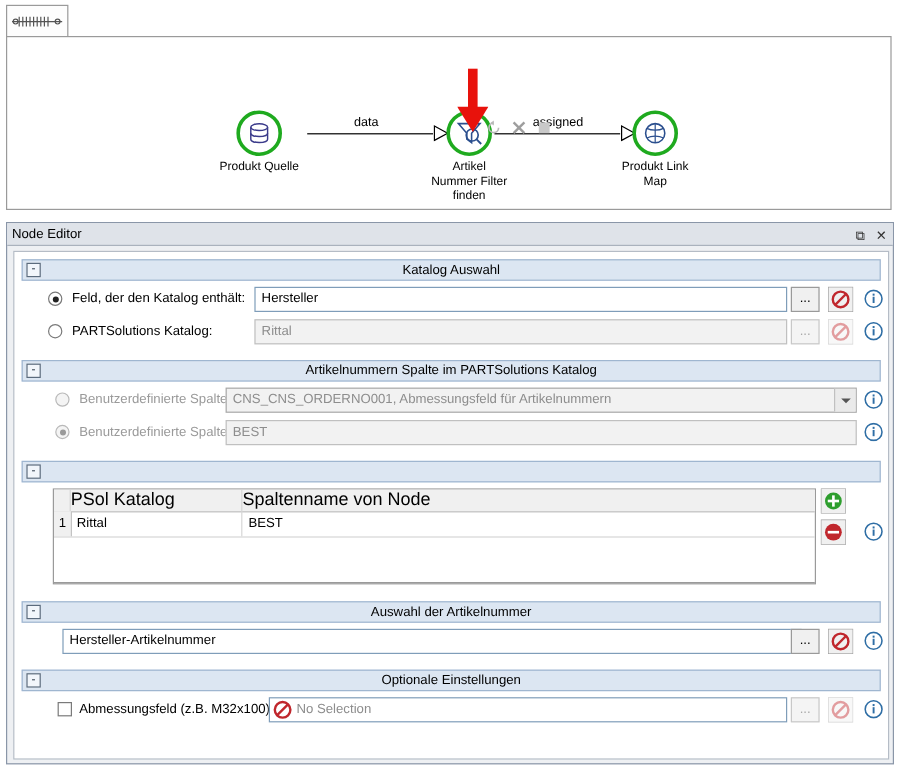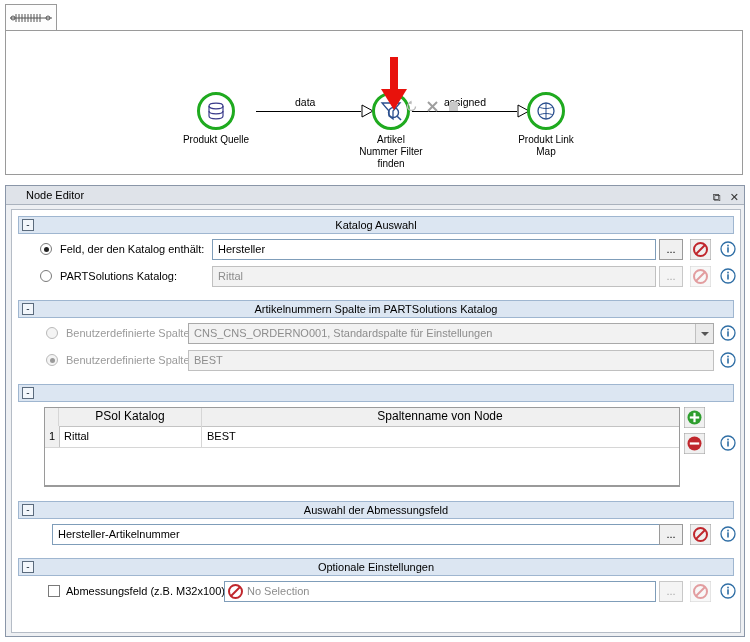--- a/index.html
+++ b/index.html
@@ -39,21 +39,21 @@
   .mini-toolbar .mi{position:absolute;top:0;width:15px;height:15px;}
 
   .red-arrow{position:absolute;left:375px;top:26px;width:26px;height:54px;}
 
   
   .panel{position:absolute;left:5px;top:185px;width:740px;height:452px;
     border:1px solid #8a96a8;background:#eef0f3;box-sizing:border-box;}
   .panel-title{
     position:absolute;left:0;top:0;width:100%;height:19px;
     background:#dfe3e9;border-bottom:1px solid #aab2bd;
-    font-size:11px;color:#000;line-height:19px;padding-left:20px;box-sizing:border-box;
+    font-size:11px;color:#000;line-height:19px;padding-left:4px;box-sizing:border-box;
     font-weight:normal;
   }
   .panel-title .tbtns{position:absolute;right:5px;top:2px;font-size:11px;color:#333;}
   .panel-title .tbtns span{margin-left:6px;cursor:default;}
 
   .panel-body{
     position:absolute;left:5px;top:23px;width:730px;height:424px;
     background:#ffffff;border:1px solid #b5bcc6;box-sizing:border-box;
     overflow:hidden;
   }
@@ -118,21 +118,21 @@
     border-left:4px solid transparent;border-right:4px solid transparent;border-top:4px solid #555;
   }
 
   
   .tbl-wrap{position:relative;margin:5px 6px 0 6px;}
   .tbl{
     position:absolute;left:26px;top:0;width:636px;height:80px;
     border:1px solid #9a9a9a;background:#ffffff;box-sizing:border-box;
   }
   .tbl .thead{position:absolute;left:0;top:0;width:100%;height:18px;background:#f0f0f0;border-bottom:1px solid #c3c3c3;}
-  .tbl .th{position:absolute;top:0;height:18px;line-height:17px;text-align:center;font-size:12px;color:#000;}
+  .tbl .th{position:absolute;top:0;height:18px;line-height:17px;text-align:left;font-size:15px;color:#000;}
   .tbl .vsep{position:absolute;top:0;width:1px;height:100%;background:#d6d6d6;}
   .tbl .rowline{position:absolute;left:0;width:100%;height:1px;background:#d6d6d6;}
   .tbl .rowhdr{position:absolute;left:0;top:18px;width:14px;height:21px;background:#f0f0f0;border-right:1px solid #c3c3c3;
     font-size:11px;line-height:21px;text-align:center;}
   .tbl .cell{position:absolute;font-size:11px;line-height:21px;color:#000;}
 
   .lastline{position:absolute;left:0;bottom:0;width:100%;height:1px;background:#9a9a9a;}
 
   svg{display:block;}
 </style>
@@ -312,21 +312,21 @@
 
       <div class="grp" style="margin-top:12px;">
         <div class="exp">-</div>
         <div class="ttl">Artikelnummern Spalte im PARTSolutions Katalog</div>
       </div>
 
       <div class="row">
         <span class="radio dis" style="left:28px;"></span>
         <span class="lbl disabled" style="left:48px;">Benutzerdefinierte Spalte:</span>
         <span class="combo" style="left:170px;width:526px;">
-          <span>CNS_CNS_ORDERNO001, Standardspalte für Einstellungen</span>
+          <span>CNS_CNS_ORDERNO001, Abmessungsfeld für Artikelnummern</span>
           <span class="arw"></span>
         </span>
         <span class="info" style="left:702px;">
           <svg width="16" height="16" viewBox="0 0 16 16">
             <circle cx="8" cy="8" r="7" fill="none" stroke="#2f6ea5" stroke-width="1.3"></circle>
             <rect x="7.2" y="6.3" width="1.6" height="5.2" fill="#2f6ea5"></rect>
             <rect x="7.2" y="3.7" width="1.6" height="1.7" fill="#2f6ea5"></rect>
           </svg>
         </span>
       </div>
@@ -383,21 +383,21 @@
           <svg width="16" height="16" viewBox="0 0 16 16">
             <circle cx="8" cy="8" r="7" fill="none" stroke="#2f6ea5" stroke-width="1.3"></circle>
             <rect x="7.2" y="6.3" width="1.6" height="5.2" fill="#2f6ea5"></rect>
             <rect x="7.2" y="3.7" width="1.6" height="1.7" fill="#2f6ea5"></rect>
           </svg>
         </span>
       </div>
 
       <div class="grp" style="margin-top:10px;">
         <div class="exp">-</div>
-        <div class="ttl">Auswahl der Abmessungsfeld</div>
+        <div class="ttl">Auswahl der Artikelnummer</div>
       </div>
 
       <div class="row">
         <span class="txt" style="left:34px;width:616px;">Hersteller-Artikelnummer</span>
         <span class="btn-sm" style="left:641px;">...</span>
         <span class="ico-btn" style="left:672px;">
           <svg width="21" height="21" viewBox="0 0 21 21">
             <rect x="0" y="0" width="21" height="21" fill="#f0f0f0" stroke="#9a9a9a"></rect>
             <circle cx="10.5" cy="10.5" r="6.5" fill="none" stroke="#c0272d" stroke-width="2"></circle>
             <line x1="6" y1="15" x2="15" y2="6" stroke="#c0272d" stroke-width="2"></line>

